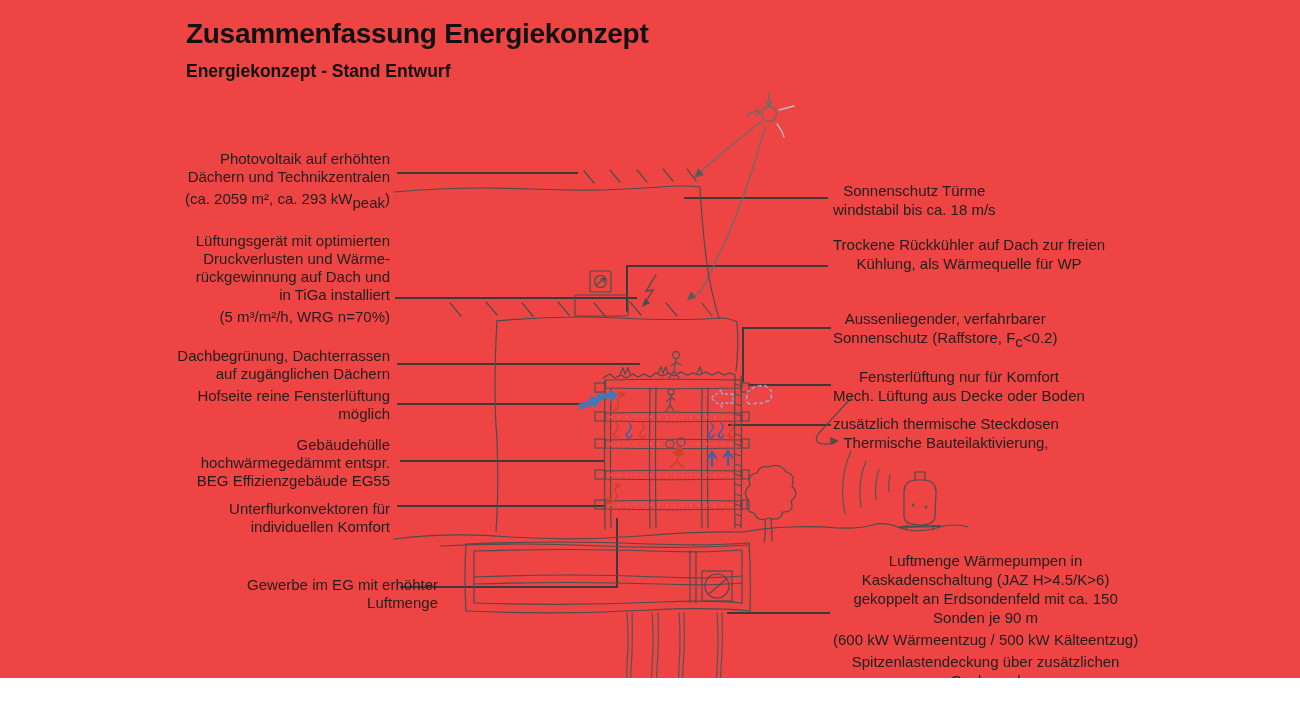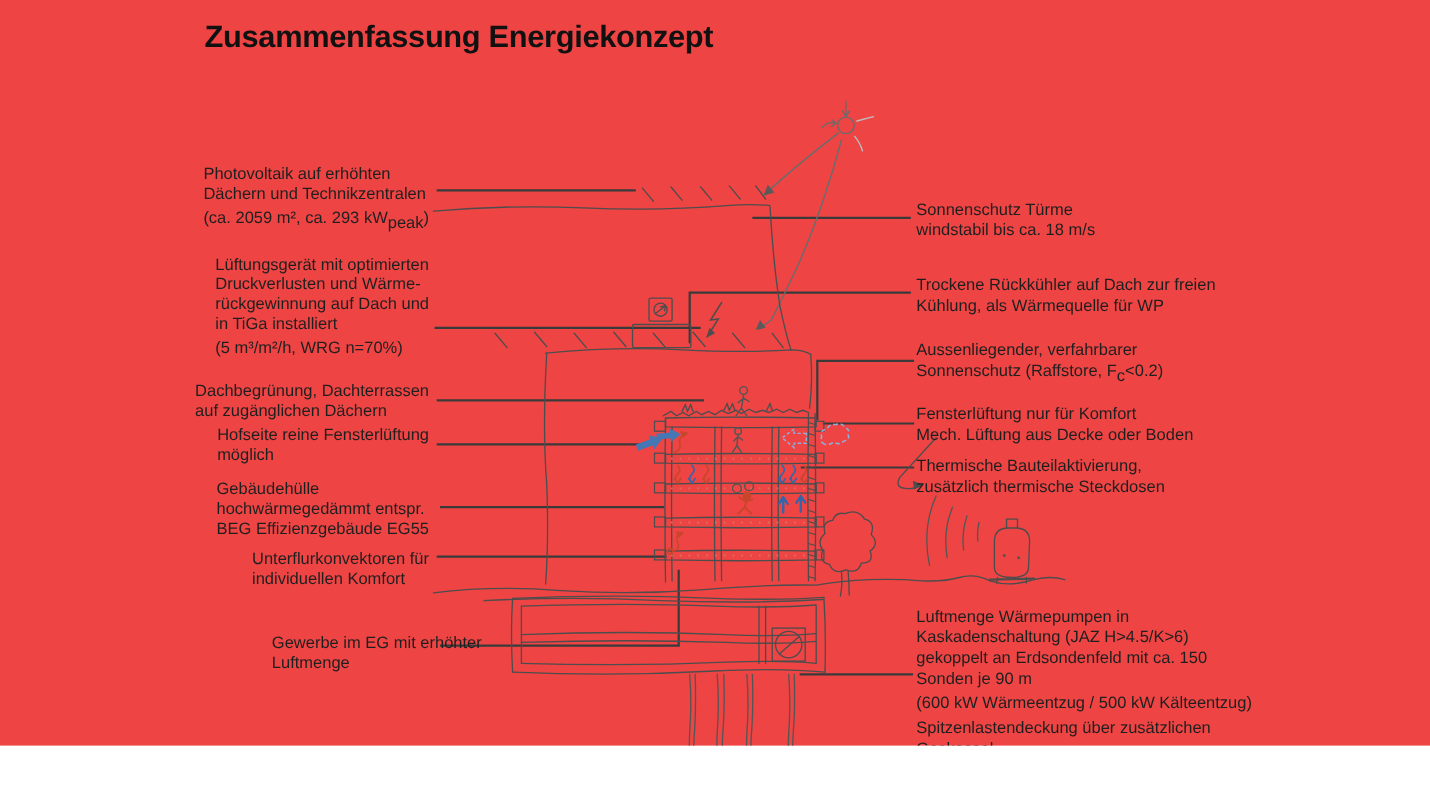--- a/index.html
+++ b/index.html
@@ -3,34 +3,35 @@
 <meta charset="utf-8">
 <style>
   html,body{margin:0;padding:0;background:#fff;}
   .canvas{position:relative;width:1300px;height:678px;background:#ef4444;
           font-family:"Liberation Sans",sans-serif;color:#1c1c1c;overflow:hidden;}
   .page-title{position:absolute;left:186px;top:18px;margin:0;font-size:28px;
               font-weight:bold;letter-spacing:-0.3px;color:#111;}
   .page-subtitle{position:absolute;left:186px;top:61px;margin:0;font-size:17.5px;
               font-weight:bold;color:#111;}
   .sketch-svg{position:absolute;left:0;top:0;}
-  .lbl{position:absolute;font-size:15px;line-height:18px;color:#1f1f1f;}
+  .lbl{position:absolute;font-size:15px;line-height:18px;color:#1f1f1f;text-align:center;}
   .lbl .ln{white-space:nowrap;}
-  .lbl.left{text-align:left;}
+  .lbl.left{text-align:right;}
   .lbl.right{line-height:19px;}
   .paren{margin-top:4px;}
   .gap{margin-top:3px;}
   sub{font-size:15px;}
 </style>
 </head>
 <body>
 
 <div class="canvas">
 
   <h1 class="page-title">Zusammenfassung Energiekonzept</h1>
+  <h2 class="page-subtitle">Energiekonzept - Stand Entwurf</h2>
 
   <svg class="sketch-svg" width="1300" height="722" viewBox="0 0 1300 722">
 
     <g stroke="#3a3a3a" stroke-width="2" fill="none">
       <path d="M397,173 L578,173"></path>
       <path d="M395,298 L637,298"></path>
       <path d="M397,364 L640,364"></path>
       <path d="M397,404 L581,404"></path>
       <path d="M400,461 L604,461"></path>
       <path d="M397,506 L606,506"></path>
@@ -249,38 +250,38 @@
   <div class="lbl left" style="top:576px;right:862px;">
     <div class="ln">Gewerbe im EG mit erhöhter</div>
     <div class="ln">Luftmenge</div>
   </div>
 
   <div class="lbl right" style="top:181px;left:833px;">
     <div class="ln">Sonnenschutz Türme</div>
     <div class="ln">windstabil bis ca. 18 m/s</div>
   </div>
 
-  <div class="lbl right" style="top:250px;left:833px;">
+  <div class="lbl right" style="top:235px;left:833px;">
     <div class="ln">Trockene Rückkühler auf Dach zur freien</div>
     <div class="ln">Kühlung, als Wärmequelle für WP</div>
   </div>
 
   <div class="lbl right" style="top:309px;left:833px;">
     <div class="ln">Aussenliegender, verfahrbarer</div>
     <div class="ln"><span>Sonnenschutz (Raffstore, F</span><sub>c</sub><span>&lt;0.2)</span></div>
   </div>
 
   <div class="lbl right" style="top:367px;left:833px;">
     <div class="ln">Fensterlüftung nur für Komfort</div>
     <div class="ln">Mech. Lüftung aus Decke oder Boden</div>
   </div>
 
   <div class="lbl right" style="top:414px;left:833px;">
+    <div class="ln">zusätzlich thermische Steckdosen</div>
     <div class="ln">Thermische Bauteilaktivierung,</div>
-    <div class="ln">zusätzlich thermische Steckdosen</div>
   </div>
 
   <div class="lbl right" style="top:551px;left:833px;">
     <div class="ln">Luftmenge Wärmepumpen in</div>
     <div class="ln">Kaskadenschaltung (JAZ H&gt;4.5/K&gt;6)</div>
     <div class="ln">gekoppelt an Erdsondenfeld mit ca. 150</div>
     <div class="ln">Sonden je 90 m</div>
     <div class="ln gap">(600 kW Wärmeentzug / 500 kW Kälteentzug)</div>
     <div class="ln gap">Spitzenlastendeckung über zusätzlichen</div>
     <div class="ln">Gaskessel</div>

